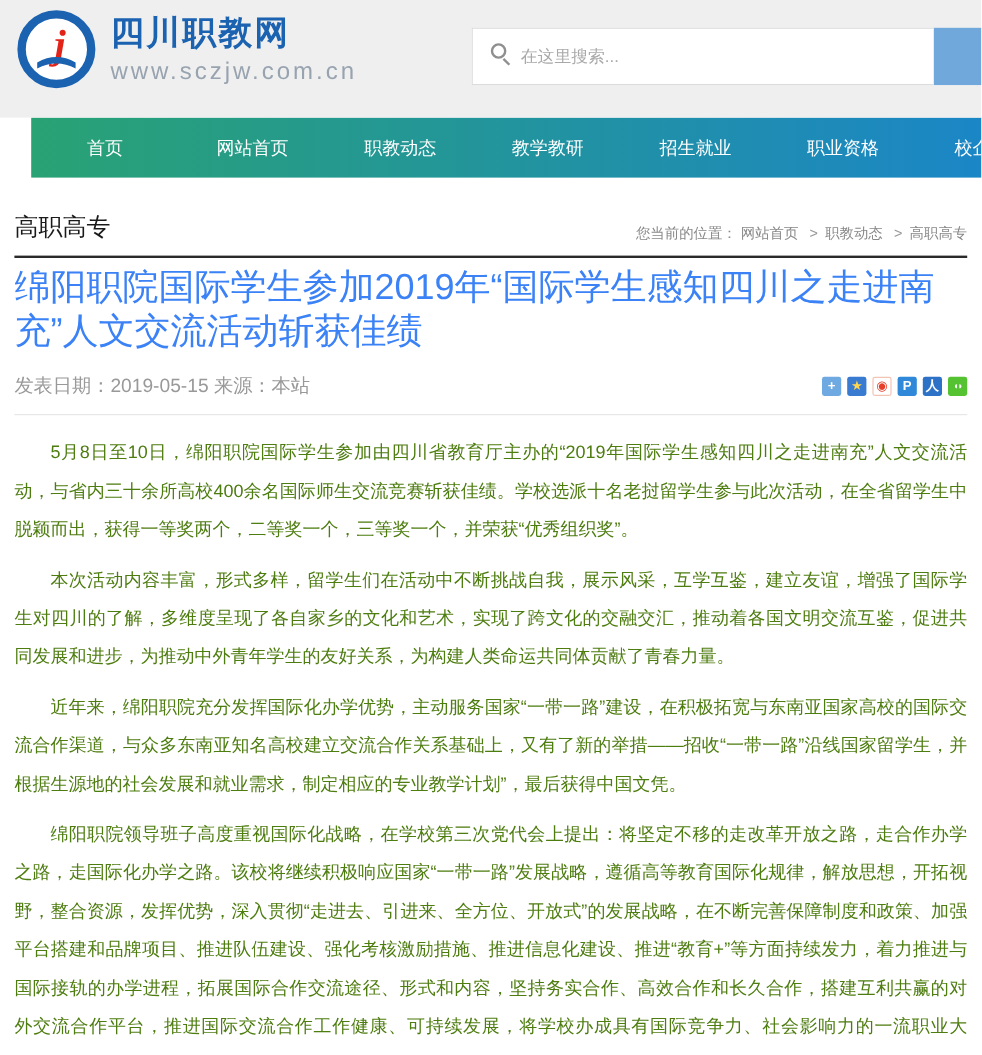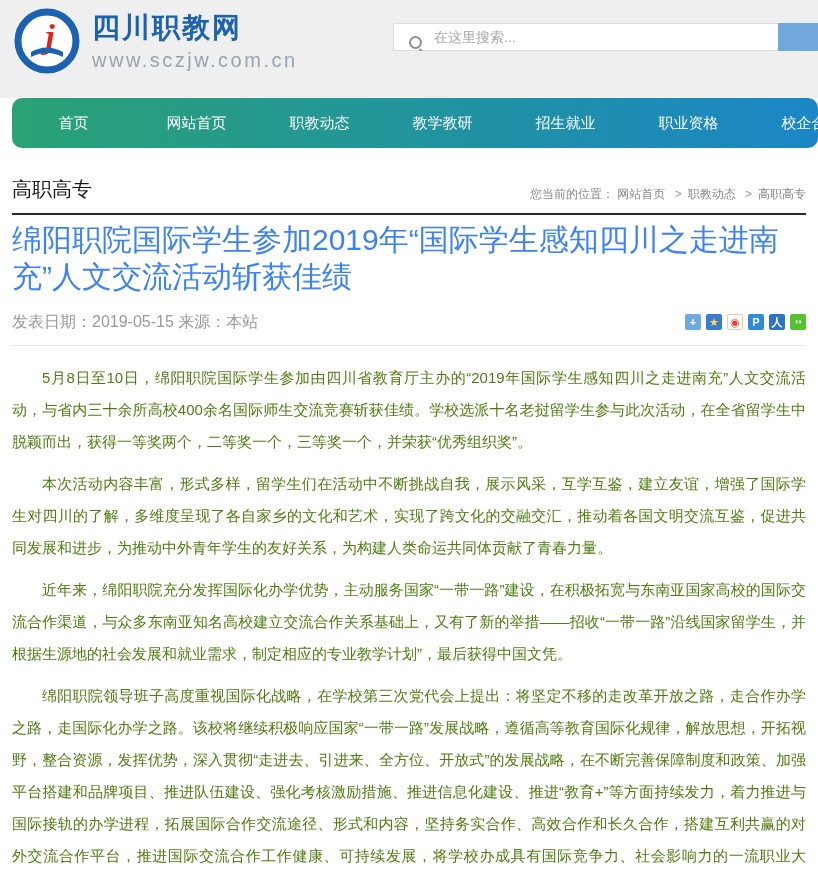--- a/index.html
+++ b/index.html
@@ -10,34 +10,34 @@
   .page{position:relative;width:818px;height:879px;overflow:hidden;background:#fff;}
 
   
   .site-header{position:relative;height:98px;background:#efefef;}
   .logo-group{position:absolute;left:14px;top:8px;display:flex;align-items:center;cursor:pointer;}
   .logo-circle{width:66px;height:66px;flex:0 0 66px;}
   .logo-text{margin-left:12px;}
   .site-name{font-size:28px;font-weight:bold;color:#1b62b0;letter-spacing:2px;line-height:34px;}
   .site-url{font-size:20px;color:#98a3b0;letter-spacing:2.5px;margin-top:4px;}
 
-  .search-wrap{position:absolute;left:393px;top:23px;right:0;height:28px;display:flex;overflow:hidden;}
+  .search-wrap{position:absolute;left:393px;top:23px;right:0;height:48px;display:flex;overflow:hidden;}
   .search-box{position:relative;flex:1;background:#fff;border:1px solid #dcdcdc;border-right:none;}
   .search-box input{
     width:100%;height:100%;border:none;outline:none;box-sizing:border-box;
     padding:0 10px 0 40px;font-size:14px;color:#555;background:transparent;
     font-family:"Liberation Sans","DejaVu Sans",sans-serif;
   }
   .search-box input::placeholder{color:#a9a9a9;}
   .mag-icon{position:absolute;left:15px;top:12px;width:9px;height:9px;border:2px solid #8f8f8f;border-radius:50%;}
   .mag-icon::after{content:"";position:absolute;left:10px;top:10px;width:2px;height:7px;background:#8f8f8f;transform:rotate(-45deg);}
   .search-btn{flex:0 0 40px;border:none;cursor:pointer;background:#70a8dc;}
 
   
-  .main-nav{margin-left:12px;height:50px;display:flex;overflow:hidden;border-radius:10px;}
+  .main-nav{margin-left:26px;height:50px;display:flex;overflow:hidden;}
   .nav-item{
     flex:0 0 123px;display:flex;align-items:center;justify-content:center;
     color:#ffffff;font-size:15px;cursor:pointer;white-space:nowrap;
   }
 
   
   .content{padding:0 12px;}
   .section-head{display:flex;justify-content:space-between;align-items:flex-end;padding-top:28px;padding-bottom:10px;}
   .section-title{font-size:20px;font-weight:400;color:#1a1a1a;}
   .breadcrumb{font-size:12px;color:#888;}

